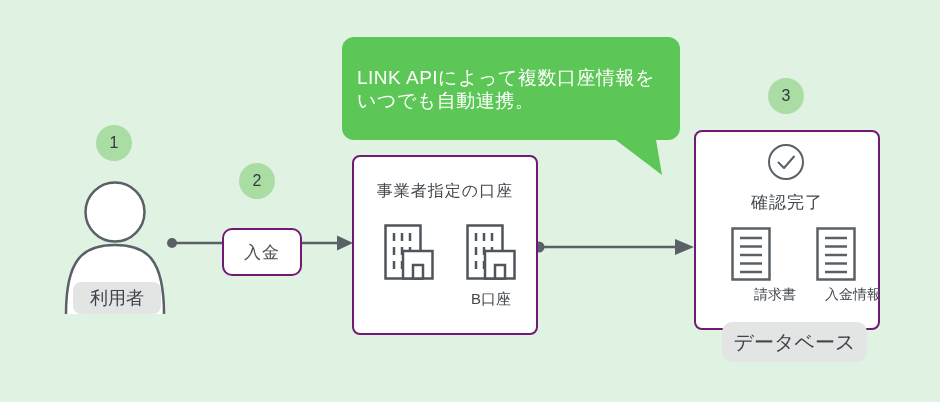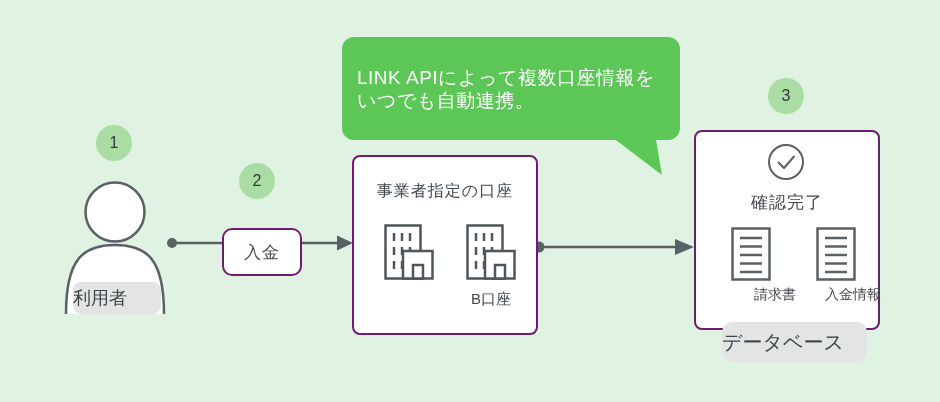--- a/index.html
+++ b/index.html
@@ -24,21 +24,21 @@
   .speech-bubble {
     position: absolute; left: 342px; top: 37px; width: 338px; height: 103px;
     background: #5cc756; border-radius: 12px; z-index: 2;
     display: flex; flex-direction: column; justify-content: center;
     padding-left: 15px; color: #ffffff; font-size: 19px; line-height: 23px;
     letter-spacing: 0.5px;
   }
   .person-svg { position: absolute; left: 63px; top: 181px; z-index: 2; }
   .pill-label {
     position: absolute; background: #e3e5e4; color: #3e444b; z-index: 4;
-    display: flex; align-items: center; 
+    display: flex; align-items: center; justify-content: center;
   }
   .actor-label { left: 73px; top: 282px; width: 88px; height: 32px; border-radius: 8px; font-size: 18px; }
   .db-label { left: 722px; top: 322px; width: 145px; height: 40px; border-radius: 10px; font-size: 20px; }
 
   .node-box {
     position: absolute; background: #ffffff; border: 2px solid #701a75; z-index: 2;
   }
   .deposit-box {
     left: 222px; top: 228px; width: 80px; height: 48px; border-radius: 10px;
     display: flex; align-items: center; justify-content: center;

